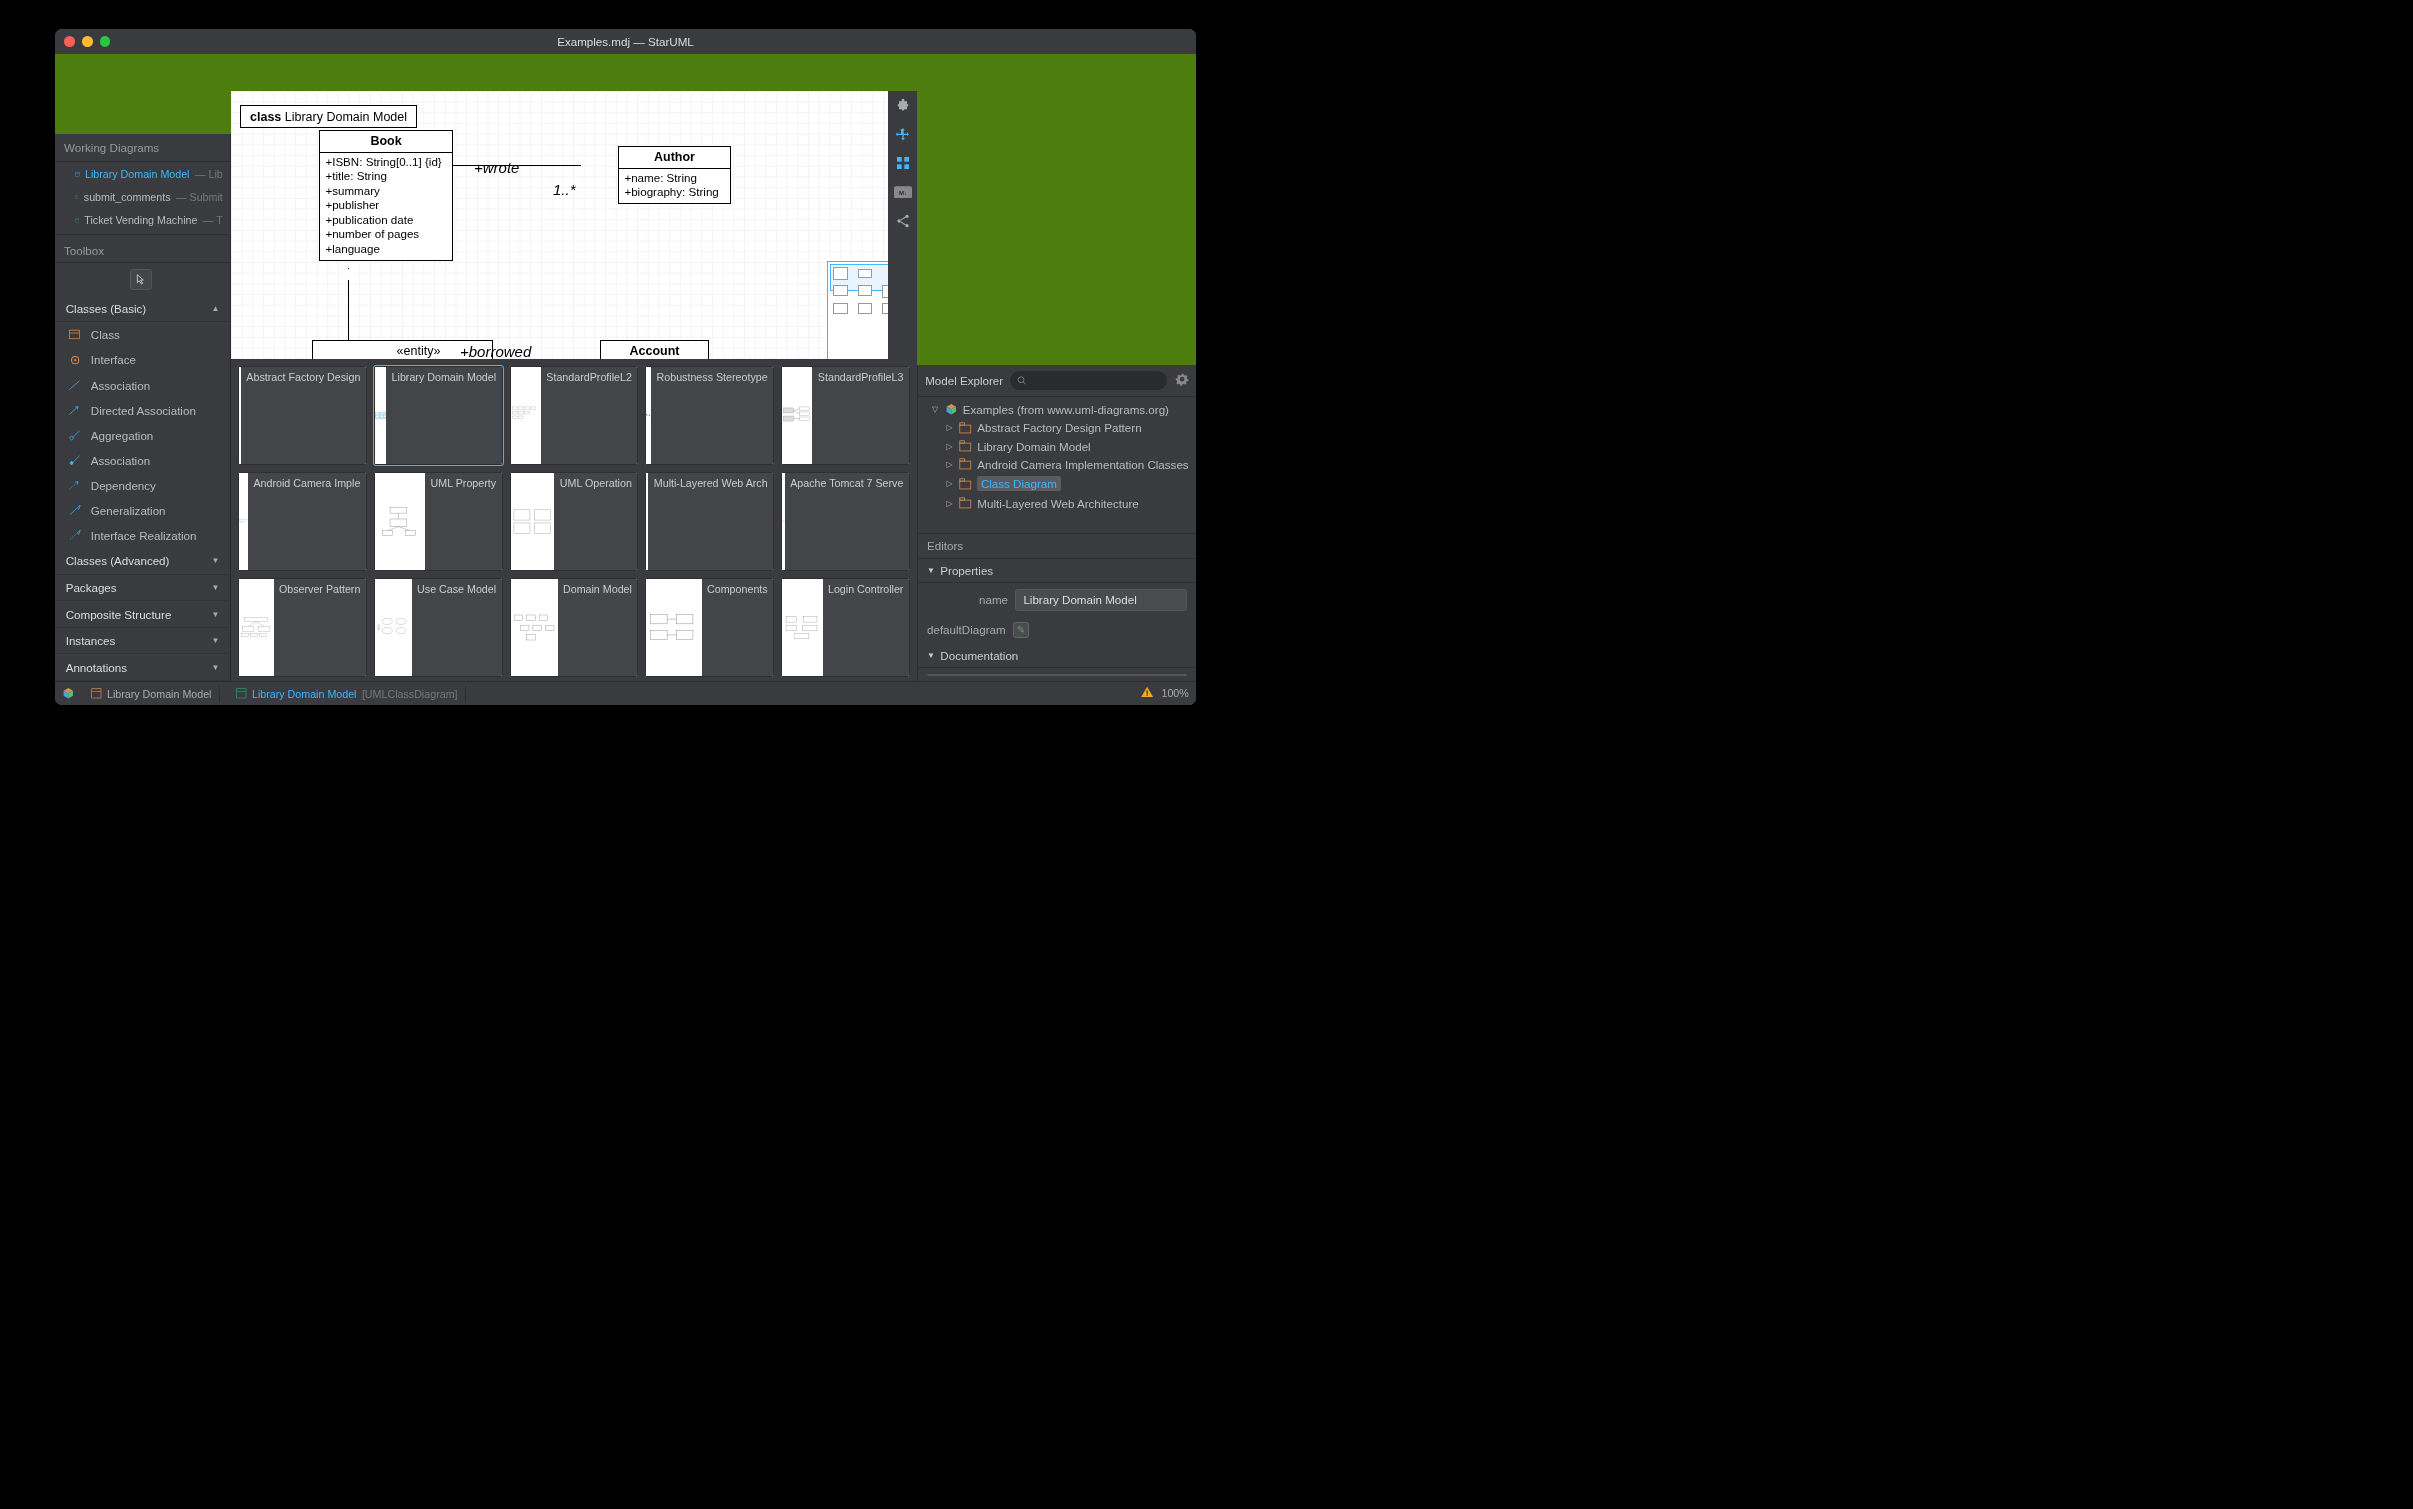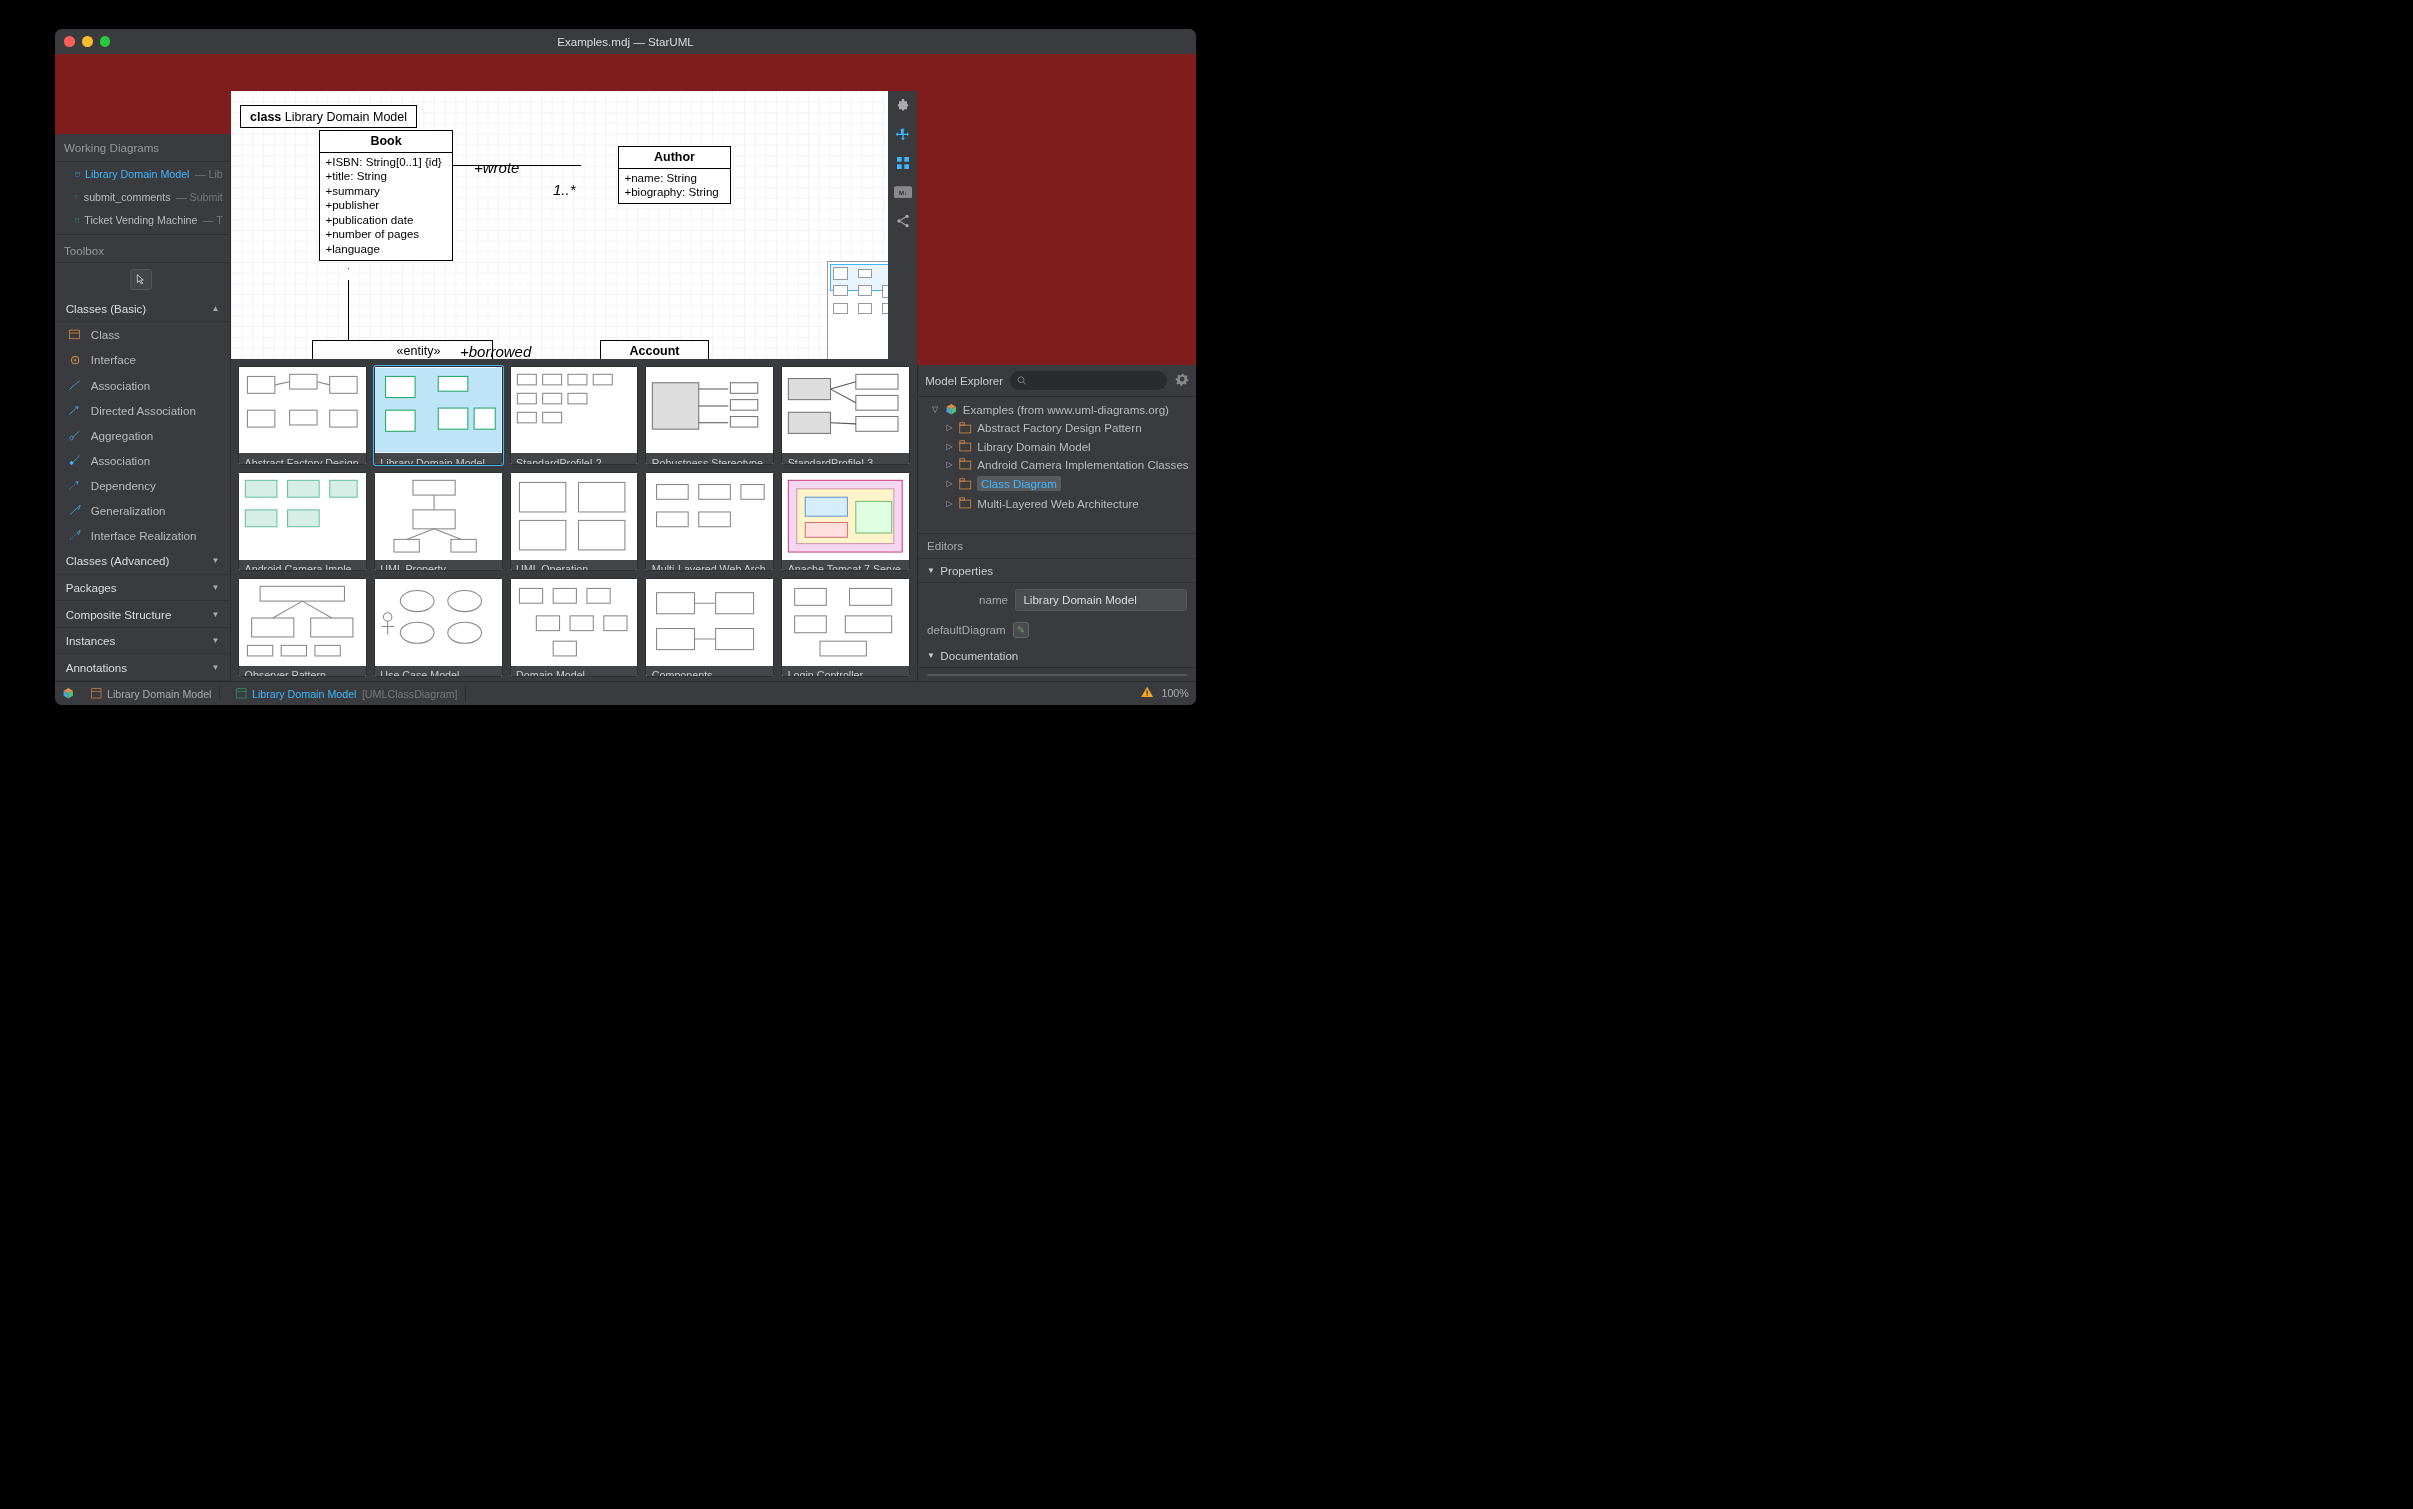--- a/index.html
+++ b/index.html
@@ -10,21 +10,21 @@
     font-size: 11.6px;
     color: #bbb;
     height: 100%;
   }
   .window {
     position: absolute;
     left: 55px;
     top: 29px;
     width: 1141px;
     height: 676px;
-    background: #7f1d1d;
+    background: #4d7c0f;
     border-radius: 7.2px;
     box-shadow: 0 0 36px rgba(0,0,0,0.85);
     overflow: hidden;
     display: flex;
     flex-direction: column;
   }
   
   .titlebar {
     height: 25px;
     display: flex;
@@ -200,21 +200,21 @@
     border-bottom:0.9px solid #2e2f31;
   }
   .thumb-close { color:#aaa; font-size:12.5px; }
   .thumb-grid {
     flex:1; overflow:auto;
     display:grid; grid-template-columns: repeat(5, 1fr);
     gap:7.2px; padding:7.2px 7.2px 3.6px 7.2px;
   }
   .thumb {
     background:#fff; border-radius:1.8px; overflow:hidden;
-    display:flex; flex-direction:column;
+    display:flex; flex-direction:row;
     border:0.9px solid #2e2f31; height:97px;
   }
   .thumb.selected { outline:1.8px solid #3fb6ff; }
   .thumb .preview { flex:1; background:#fff; position:relative; }
   .thumb .preview svg { width:100%; height:100%; }
   .thumb .label {
     background:#444548; color:#ccc;
     padding:3.6px 5.4px; font-size:10.7px; white-space:nowrap; overflow:hidden; text-overflow: clip;
   }
 

